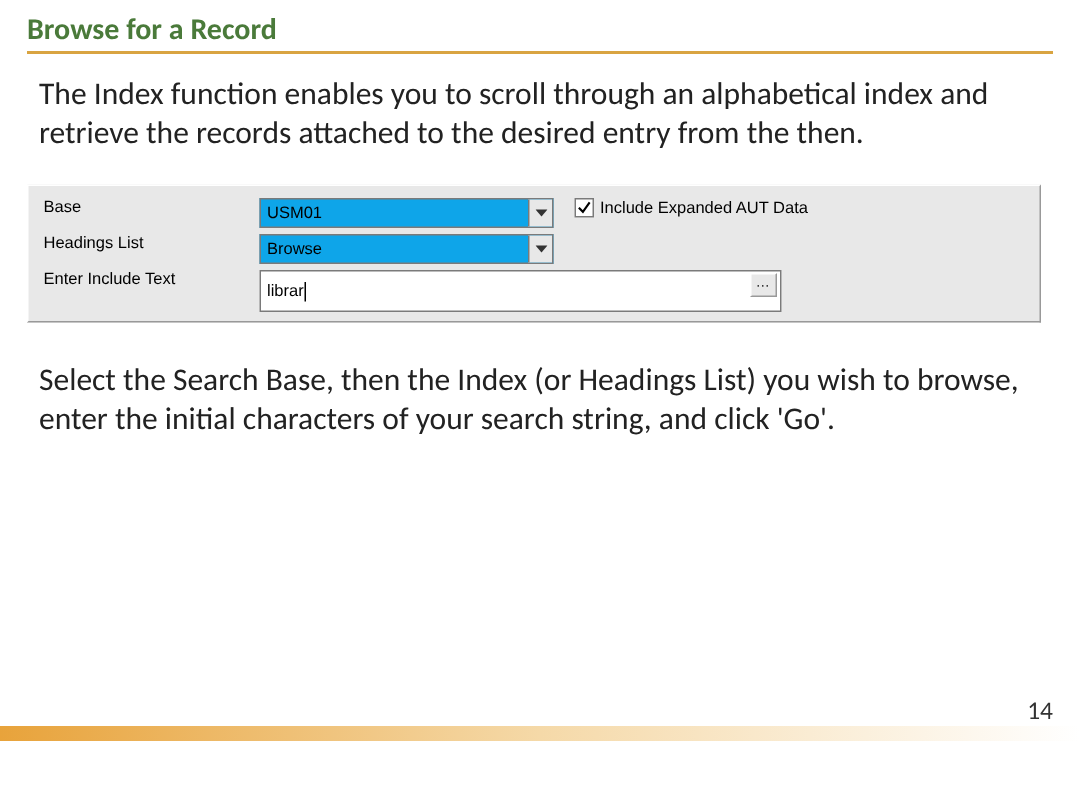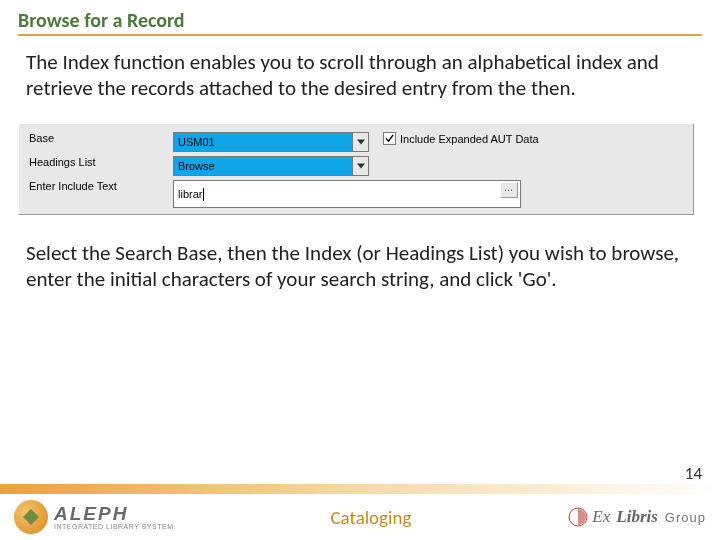--- a/index.html
+++ b/index.html
@@ -139,33 +139,14 @@
     </div>
   </div>
 
   <div style="height:26px"></div>
   <div class="para">Select the Search Base, then the Index (or Headings List) you wish to browse, enter the initial characters of your search string, and click 'Go'.</div>
 
   <div class="pagenum">14</div>
 
   <div class="footer">
     <div class="footer-grad"></div>
-    <div class="footer-bar">
-      <div class="logo-left">
-        <div class="logo-ico"></div>
-        <div class="logo-txt">
-          <div class="logo-name">ALEPH</div>
-          <div class="logo-sub">INTEGRATED LIBRARY SYSTEM</div>
-        </div>
-      </div>
-      <div class="footer-center">Cataloging</div>
-      <div class="logo-right">
-        <svg viewBox="0 0 20 20">
-            <circle cx="10" cy="10" r="9" fill="none" stroke="#b43" stroke-width="1"></circle>
-            <path d="M10 2 A8 8 0 0 1 10 18" fill="#b43" opacity="0.6"></path>
-          </svg>
-        <span>Ex</span>
-          <span style="font-weight:bold;margin-left:2px">Libris</span>
-        <span class="grp">Group</span>
-      </div>
-    </div>
   </div>
 </div>
 
 </body></html>

